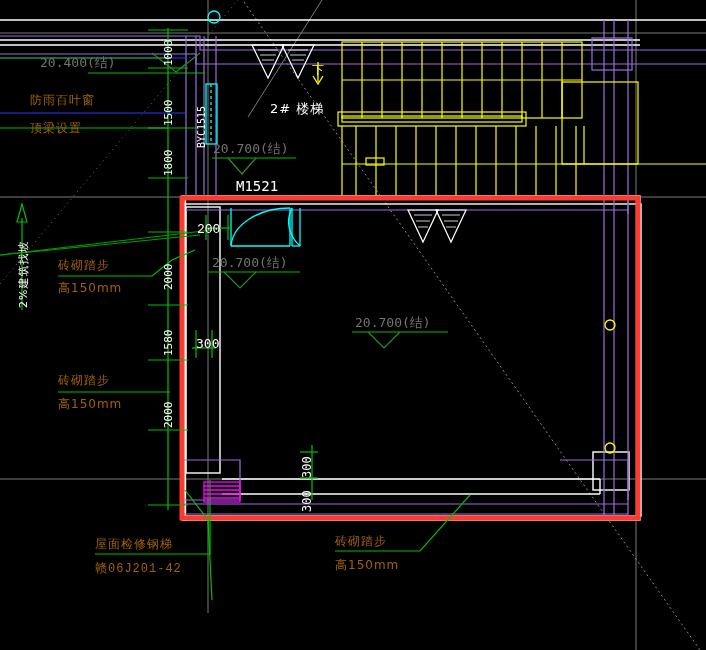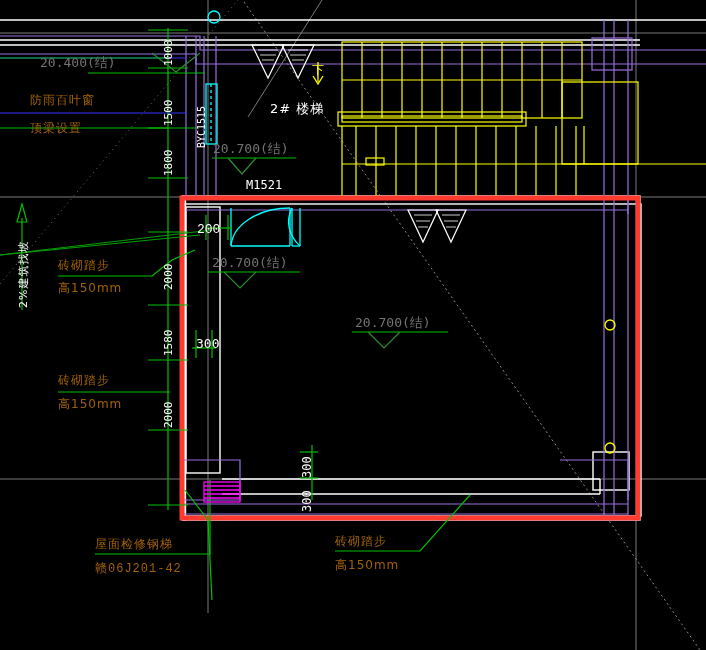--- a/index.html
+++ b/index.html
@@ -221,21 +221,21 @@
 <div class="note cjk" style="left:58px;top:396px;">高150mm</div>
 
 <div class="note cjk" style="left:95px;top:536px;">屋面检修钢梯</div>
 <div class="note cjk" style="left:95px;top:560px;font-family:Liberation Mono, monospace;">赣06J201-42</div>
 
 <div class="note cjk" style="left:335px;top:533px;">砖砌踏步</div>
 <div class="note cjk" style="left:335px;top:557px;">高150mm</div>
 
 <div class="lbl cjk" style="left:258px;top:100px;font-size:13px;margin-left:12px;">2# 楼梯</div>
 <div class="lbl cjk yel" style="left:312px;top:62px;font-size:12px;">下</div>
-<div class="lbl" style="left:246px;top:178px;font-size:12px;">M1521</div>
+<div class="lbl" style="left:236px;top:178px;font-size:14px;">M1521</div>
 <div class="lbl rot90" style="left:196px;top:148px;font-size:10px;">BYC1515</div>
 <div class="lbl cjk rot90" style="left:16px;top:308px;font-size:11px;">2%建筑找坡</div>
 
 <div class="dim rot90" style="left:162px;top:66px;">1000</div>
 <div class="dim rot90" style="left:162px;top:126px;">1500</div>
 <div class="dim rot90" style="left:162px;top:176px;">1800</div>
 <div class="dim rot90" style="left:162px;top:290px;">2000</div>
 <div class="dim rot90" style="left:162px;top:356px;">1580</div>
 <div class="dim rot90" style="left:162px;top:428px;">2000</div>
 

